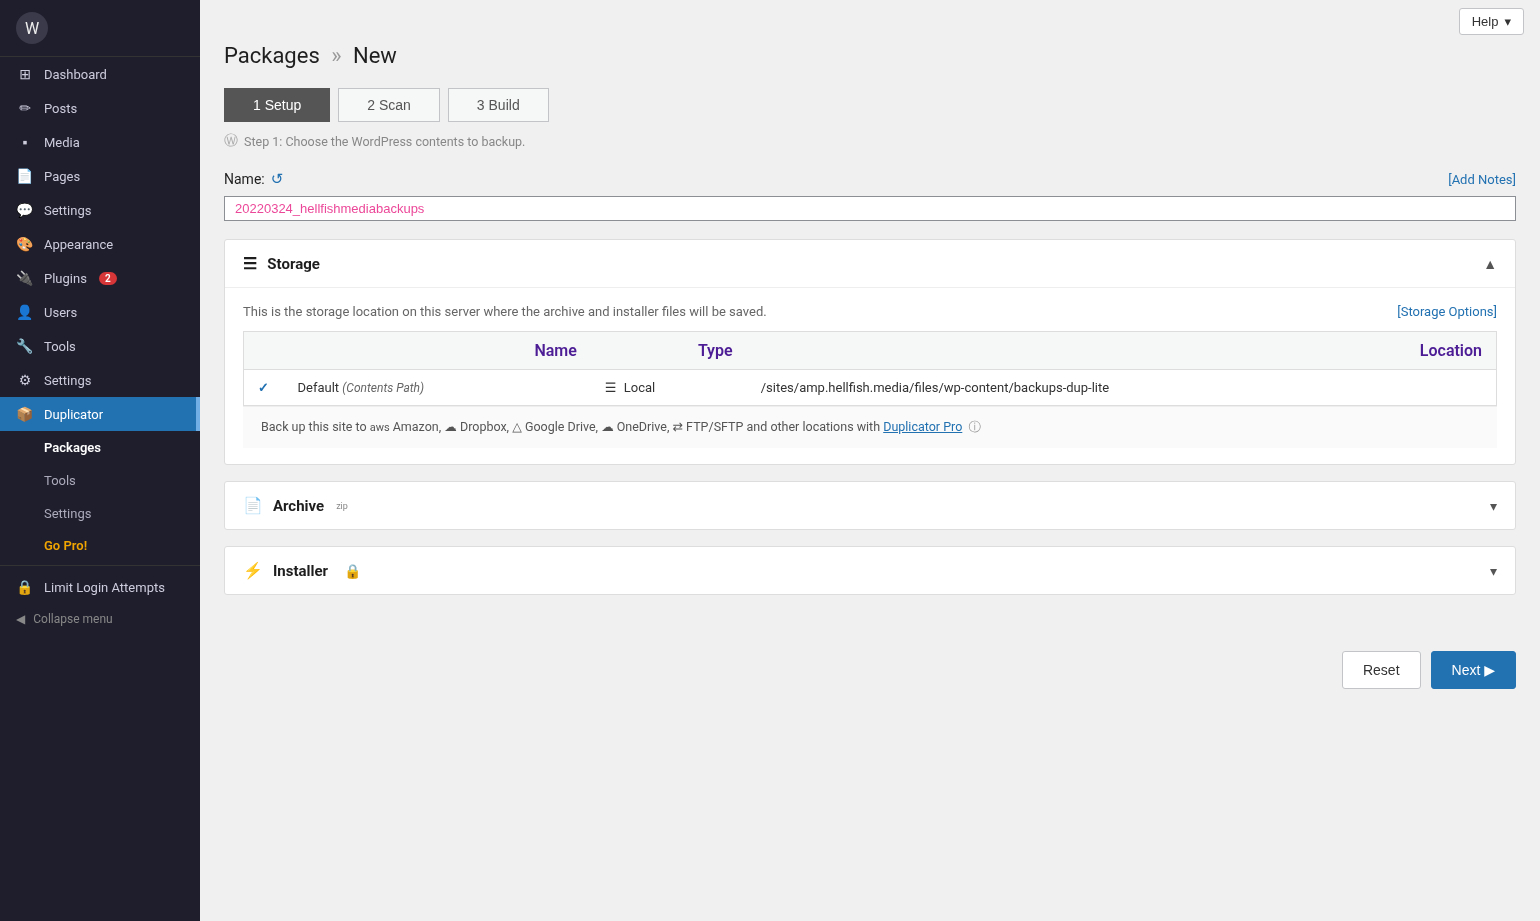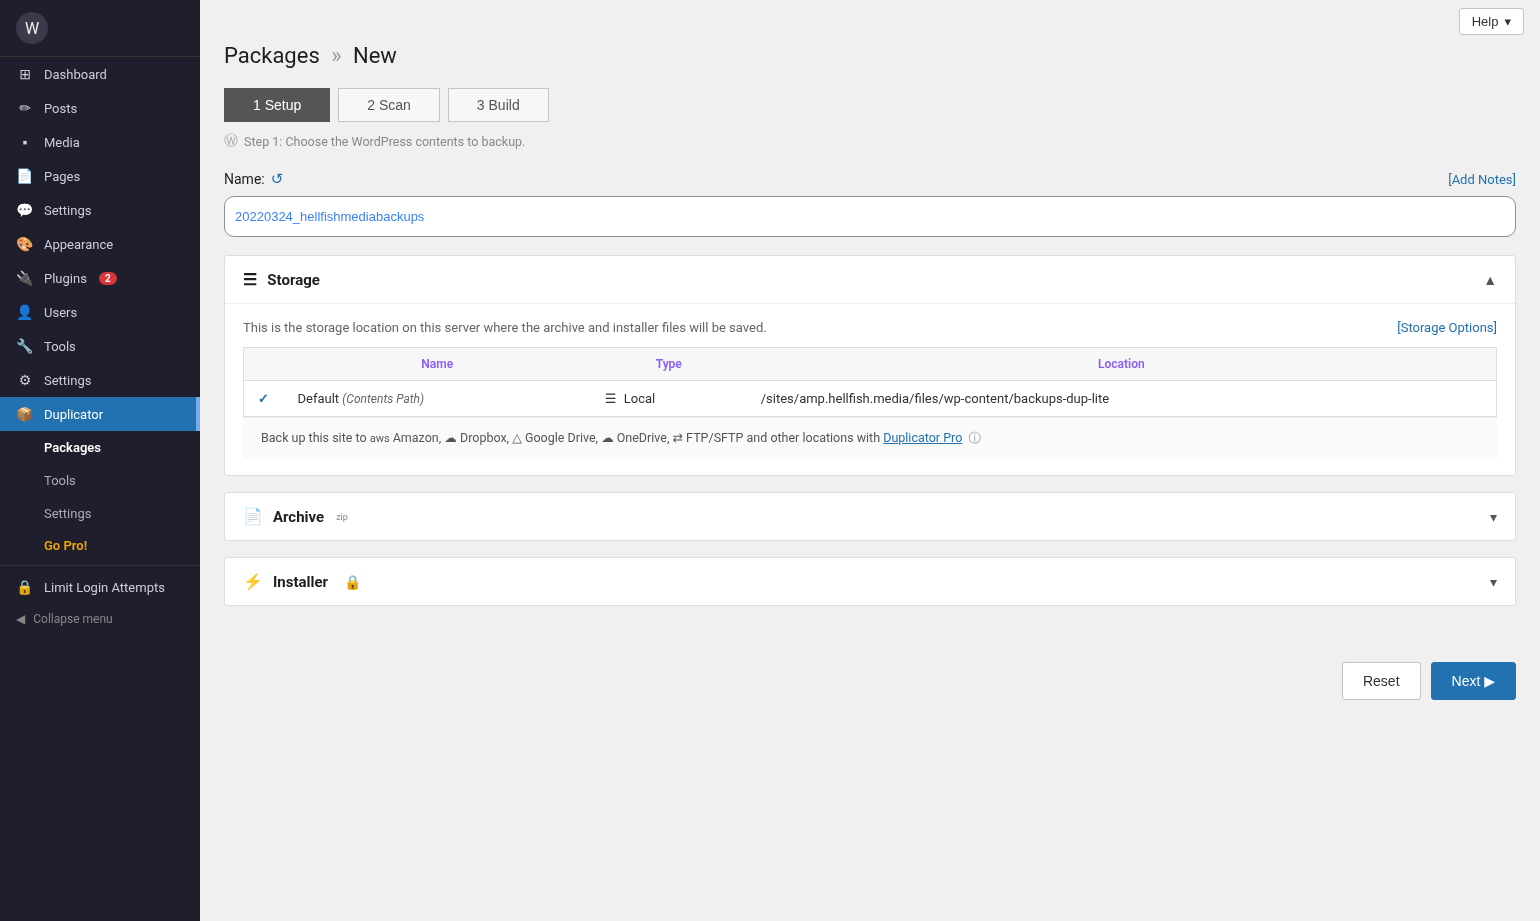--- a/index.html
+++ b/index.html
@@ -141,26 +141,26 @@
       font-weight: 400;
       color: #1e1e1e;
       display: flex;
       align-items: center;
       gap: 6px;
     }
     .refresh-icon { color: #2271b1; cursor: pointer; font-size: 15px; }
     .add-notes-link { color: #2271b1; text-decoration: none; font-size: 13px; }
     .name-input {
       width: 100%;
-      padding: 12px 10px;
+      padding: 4px 10px;
       border: 1px solid #8c8f94;
-      border-radius: 10px;
+      border-radius: 0;
       font-size: 13px;
       background: #fff;
-      color: #3b82f6;
+      color: #ec4899;
       margin-bottom: 18px;
     }
 
     
     .card {
       background: #fff;
       border: 1px solid #ddd;
       border-radius: 3px;
       margin-bottom: 16px;
     }
@@ -195,24 +195,24 @@
     }
     .storage-options-link { color: #2271b1; text-decoration: none; font-size: 13px; }
     table.storage-table {
       width: 100%;
       border-collapse: collapse;
       border: 1px solid #ddd;
     }
     .storage-table th {
       background: #f6f7f7;
       padding: 9px 14px;
-      text-align: center;
-      font-size: 12px;
+      text-align: right;
+      font-size: 16px;
       font-weight: 600;
-      color: #8b5cf6;
+      color: #4c1d95;
       border-bottom: 1px solid #ddd;
     }
     .storage-table td {
       padding: 10px 14px;
       font-size: 13px;
       color: #333;
       border-bottom: 1px solid #f0f0f1;
     }
     .storage-table tr:last-child td { border-bottom: none; }
     .check-icon { color: #2271b1; font-weight: 700; }

